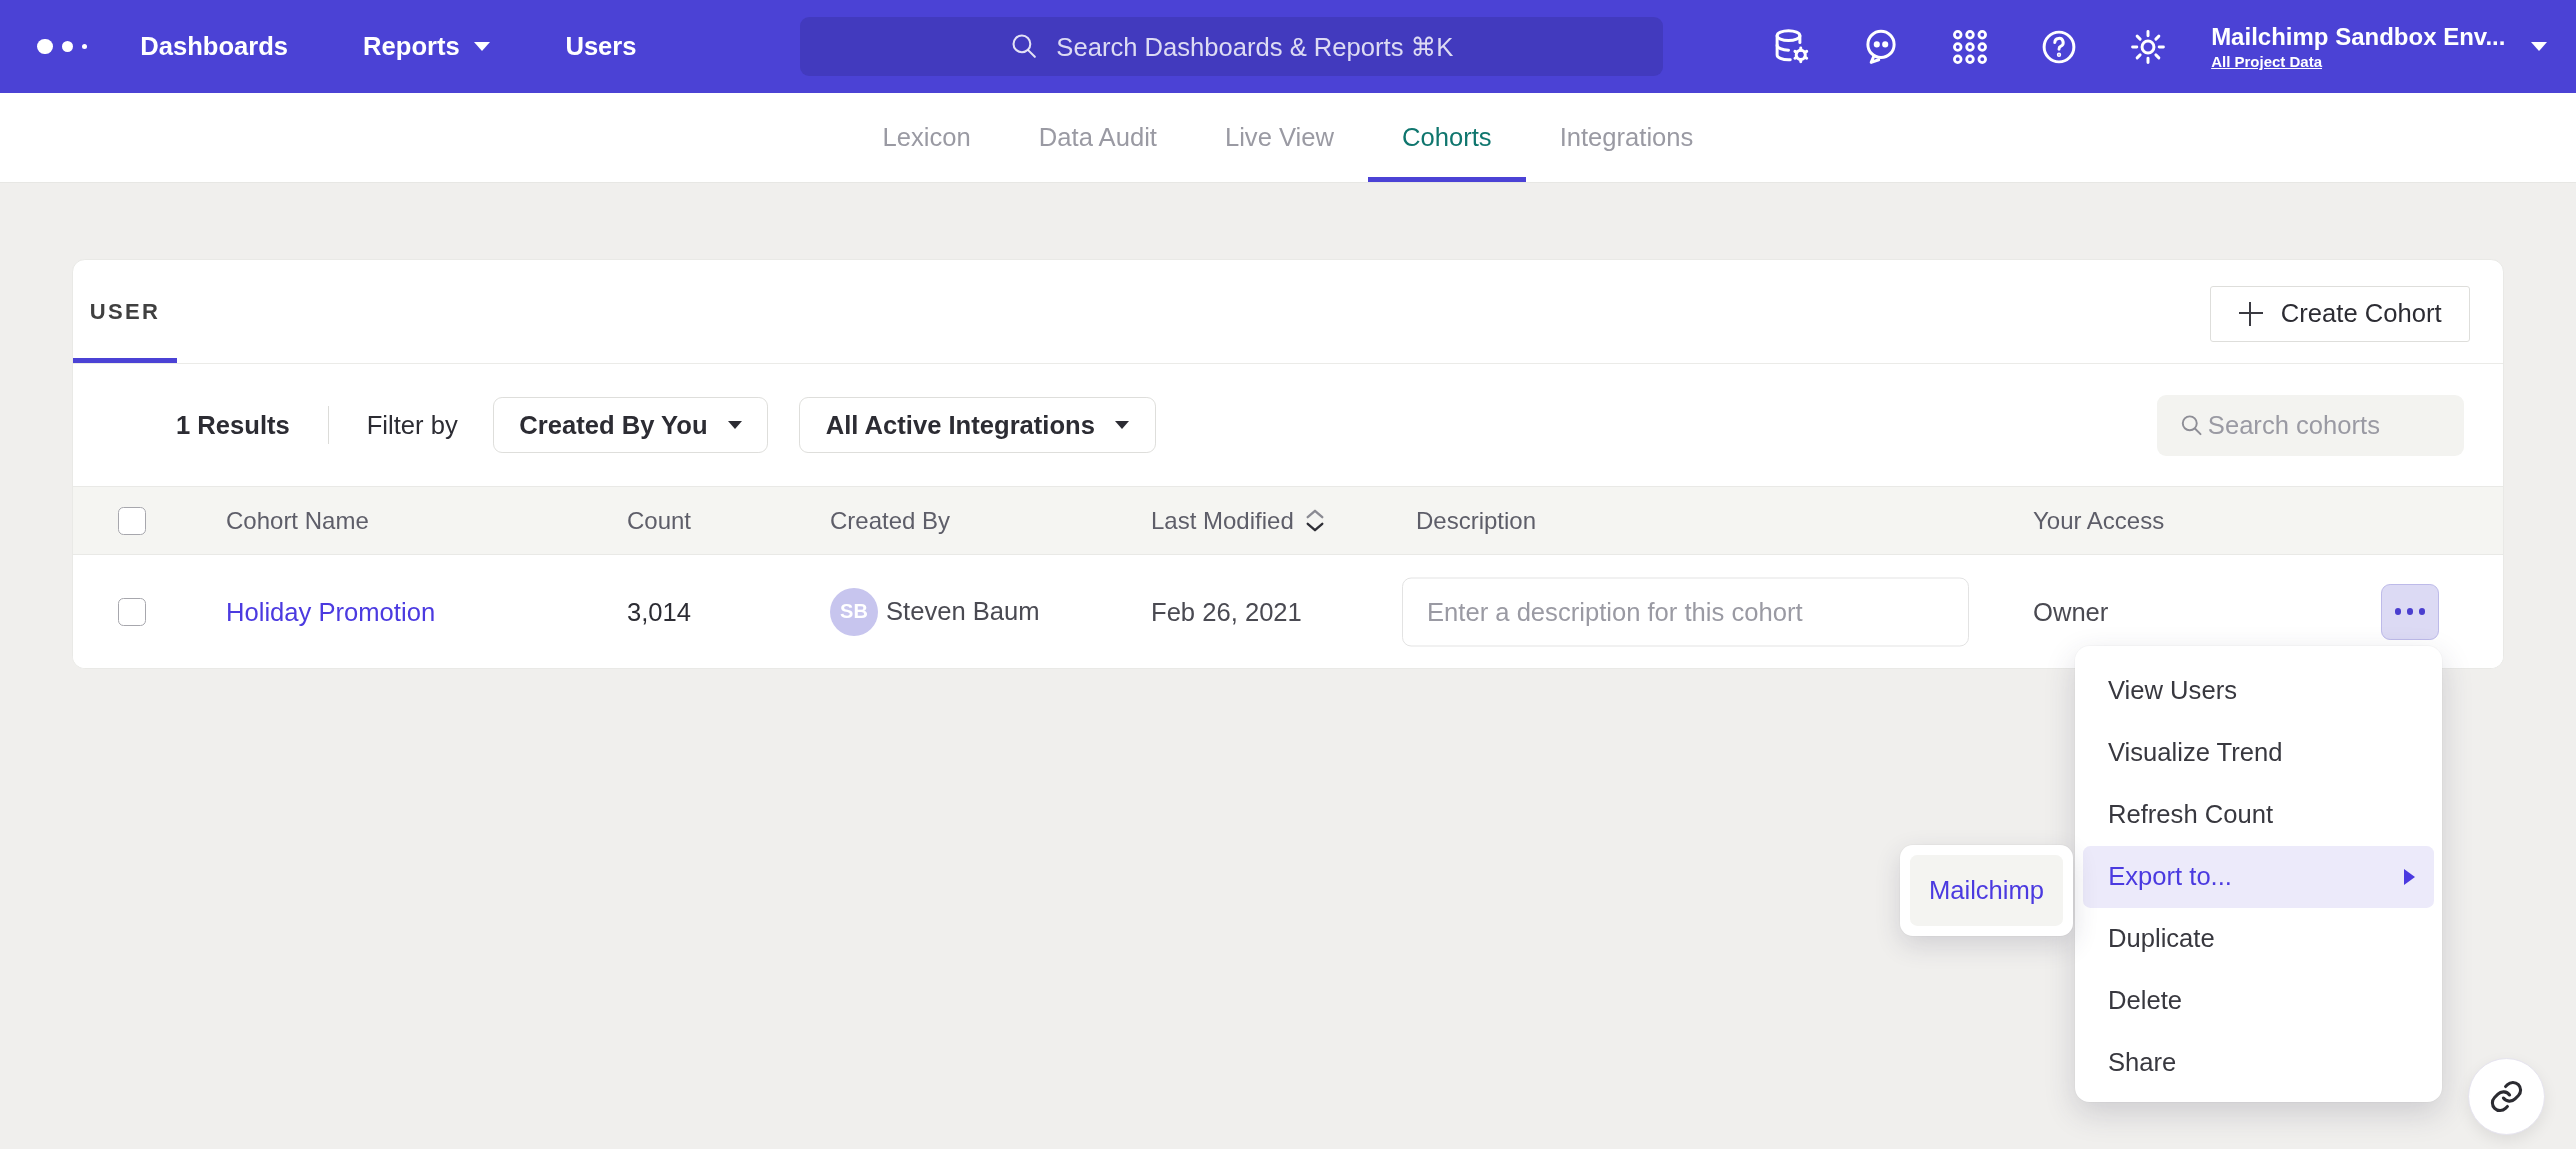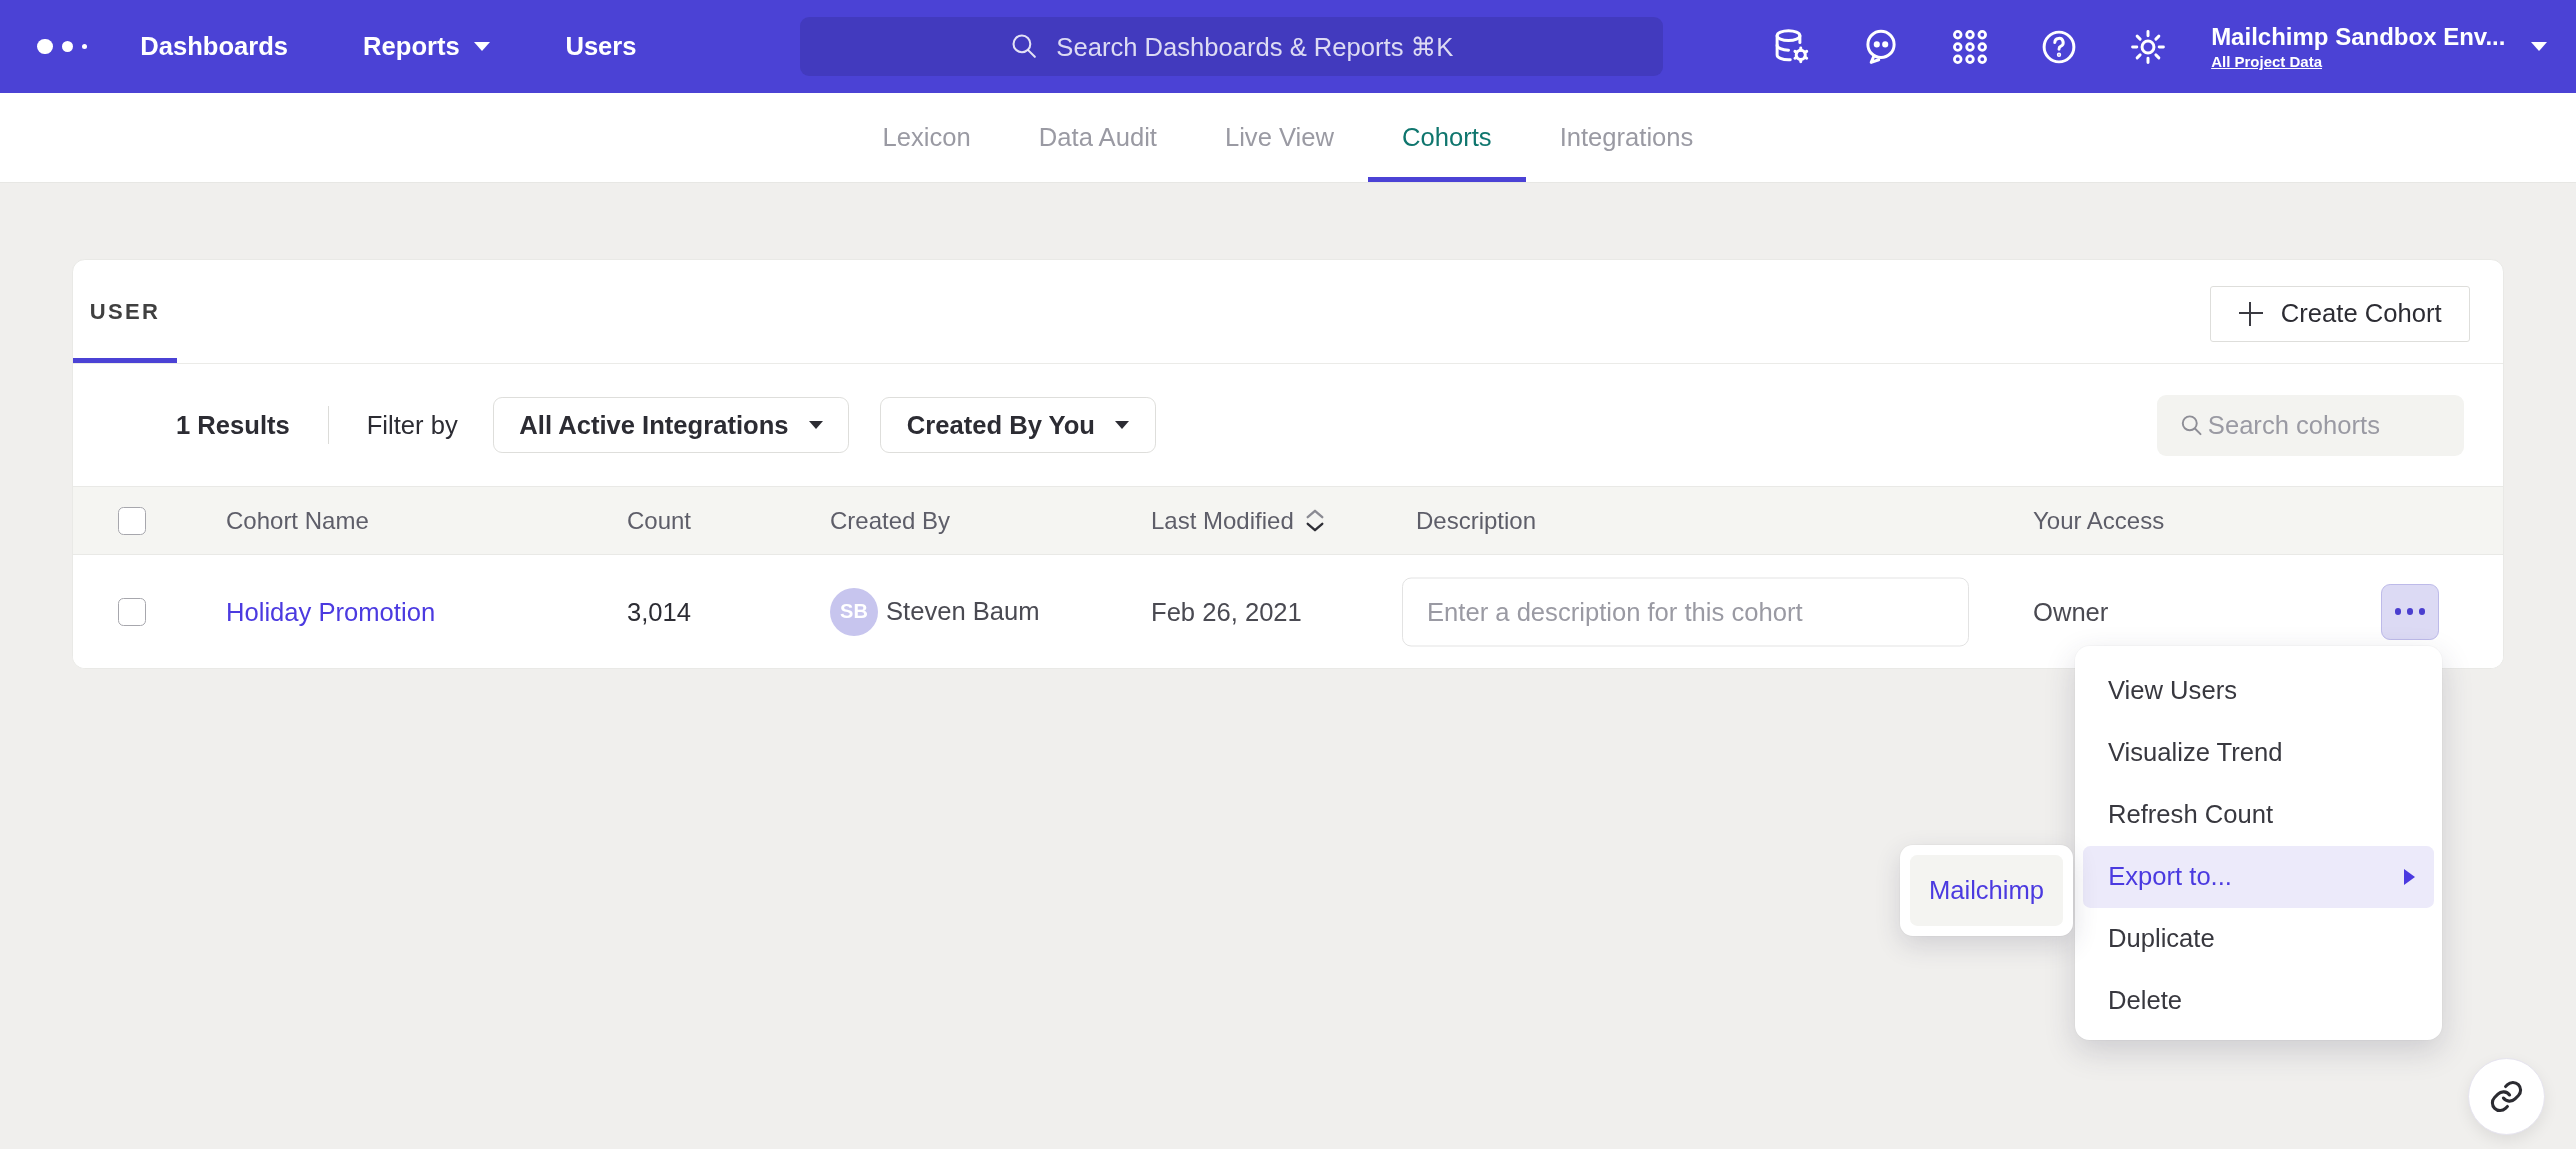--- a/index.html
+++ b/index.html
@@ -299,25 +299,25 @@
         <span class="plus-icon"></span>
         <span>Create Cohort</span>
       </button>
     </div>
 
     <div class="filterrow">
       <span class="results">1 Results</span>
       <span class="vdiv"></span>
       <span class="filterby">Filter by</span>
       <div class="dropdown">
+        <span>Created By You</span>
+        <span class="caret-down-dark"></span>
+      </div>
+      <div class="dropdown">
         <span>All Active Integrations</span>
-        <span class="caret-down-dark"></span>
-      </div>
-      <div class="dropdown">
-        <span>Created By You</span>
         <span class="caret-down-dark"></span>
       </div>
       <div class="search-cohorts">
         <svg width="29" height="29" viewBox="0 0 24 24" fill="none" stroke="#8e8e96" stroke-width="1.8" stroke-linecap="round">
           <circle cx="10" cy="10" r="6.5"></circle>
             <line x1="15" y1="15" x2="20" y2="20"></line>
         </svg>
         <input type="text" placeholder="Search cohorts" style="">
       </div>
     </div>
@@ -382,20 +382,23 @@
     <div class="menu-item highlight">
       <span>Export to...</span>
       <span class="arrow-right"></span>
     </div>
     <div class="menu-item">
         <span>Duplicate</span>
       </div>
     <div class="menu-item">
         <span>Delete</span>
       </div>
+    <div class="menu-item">
+        <span>Share</span>
+      </div>
   </div>
 
   <div class="submenu">
     <div class="submenu-item">
       <span>Mailchimp</span>
     </div>
   </div>
 
   <div class="link-fab">
     <svg width="37" height="37" viewBox="0 0 24 24" fill="none" stroke="#2b2b31" stroke-width="2" stroke-linecap="round" stroke-linejoin="round">

